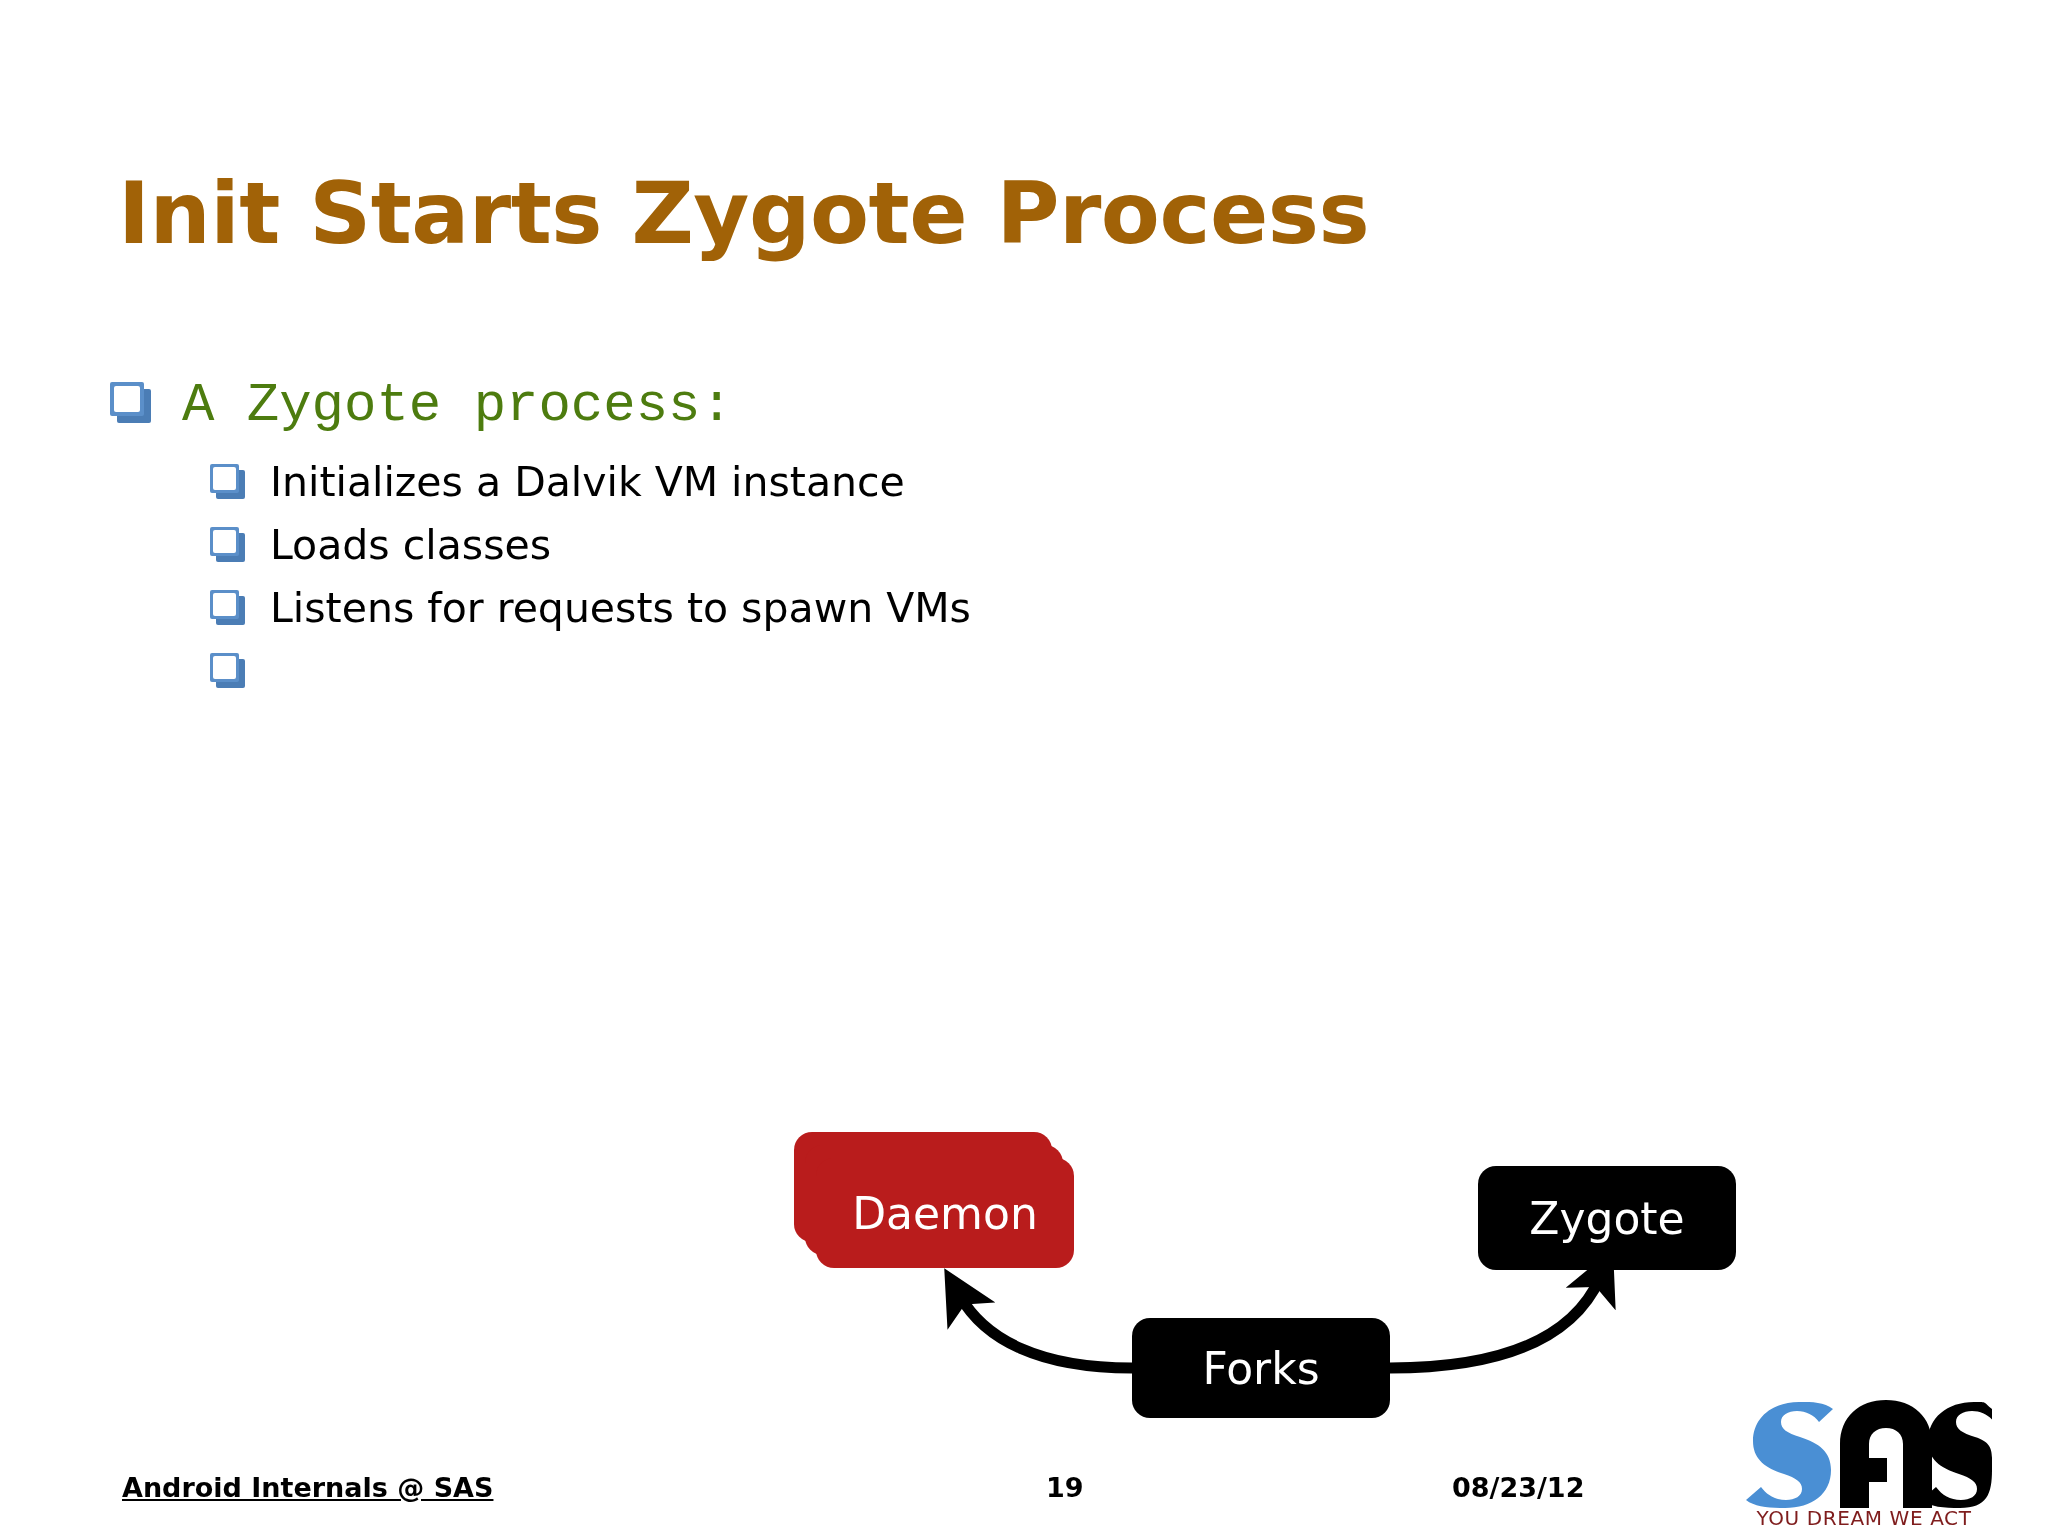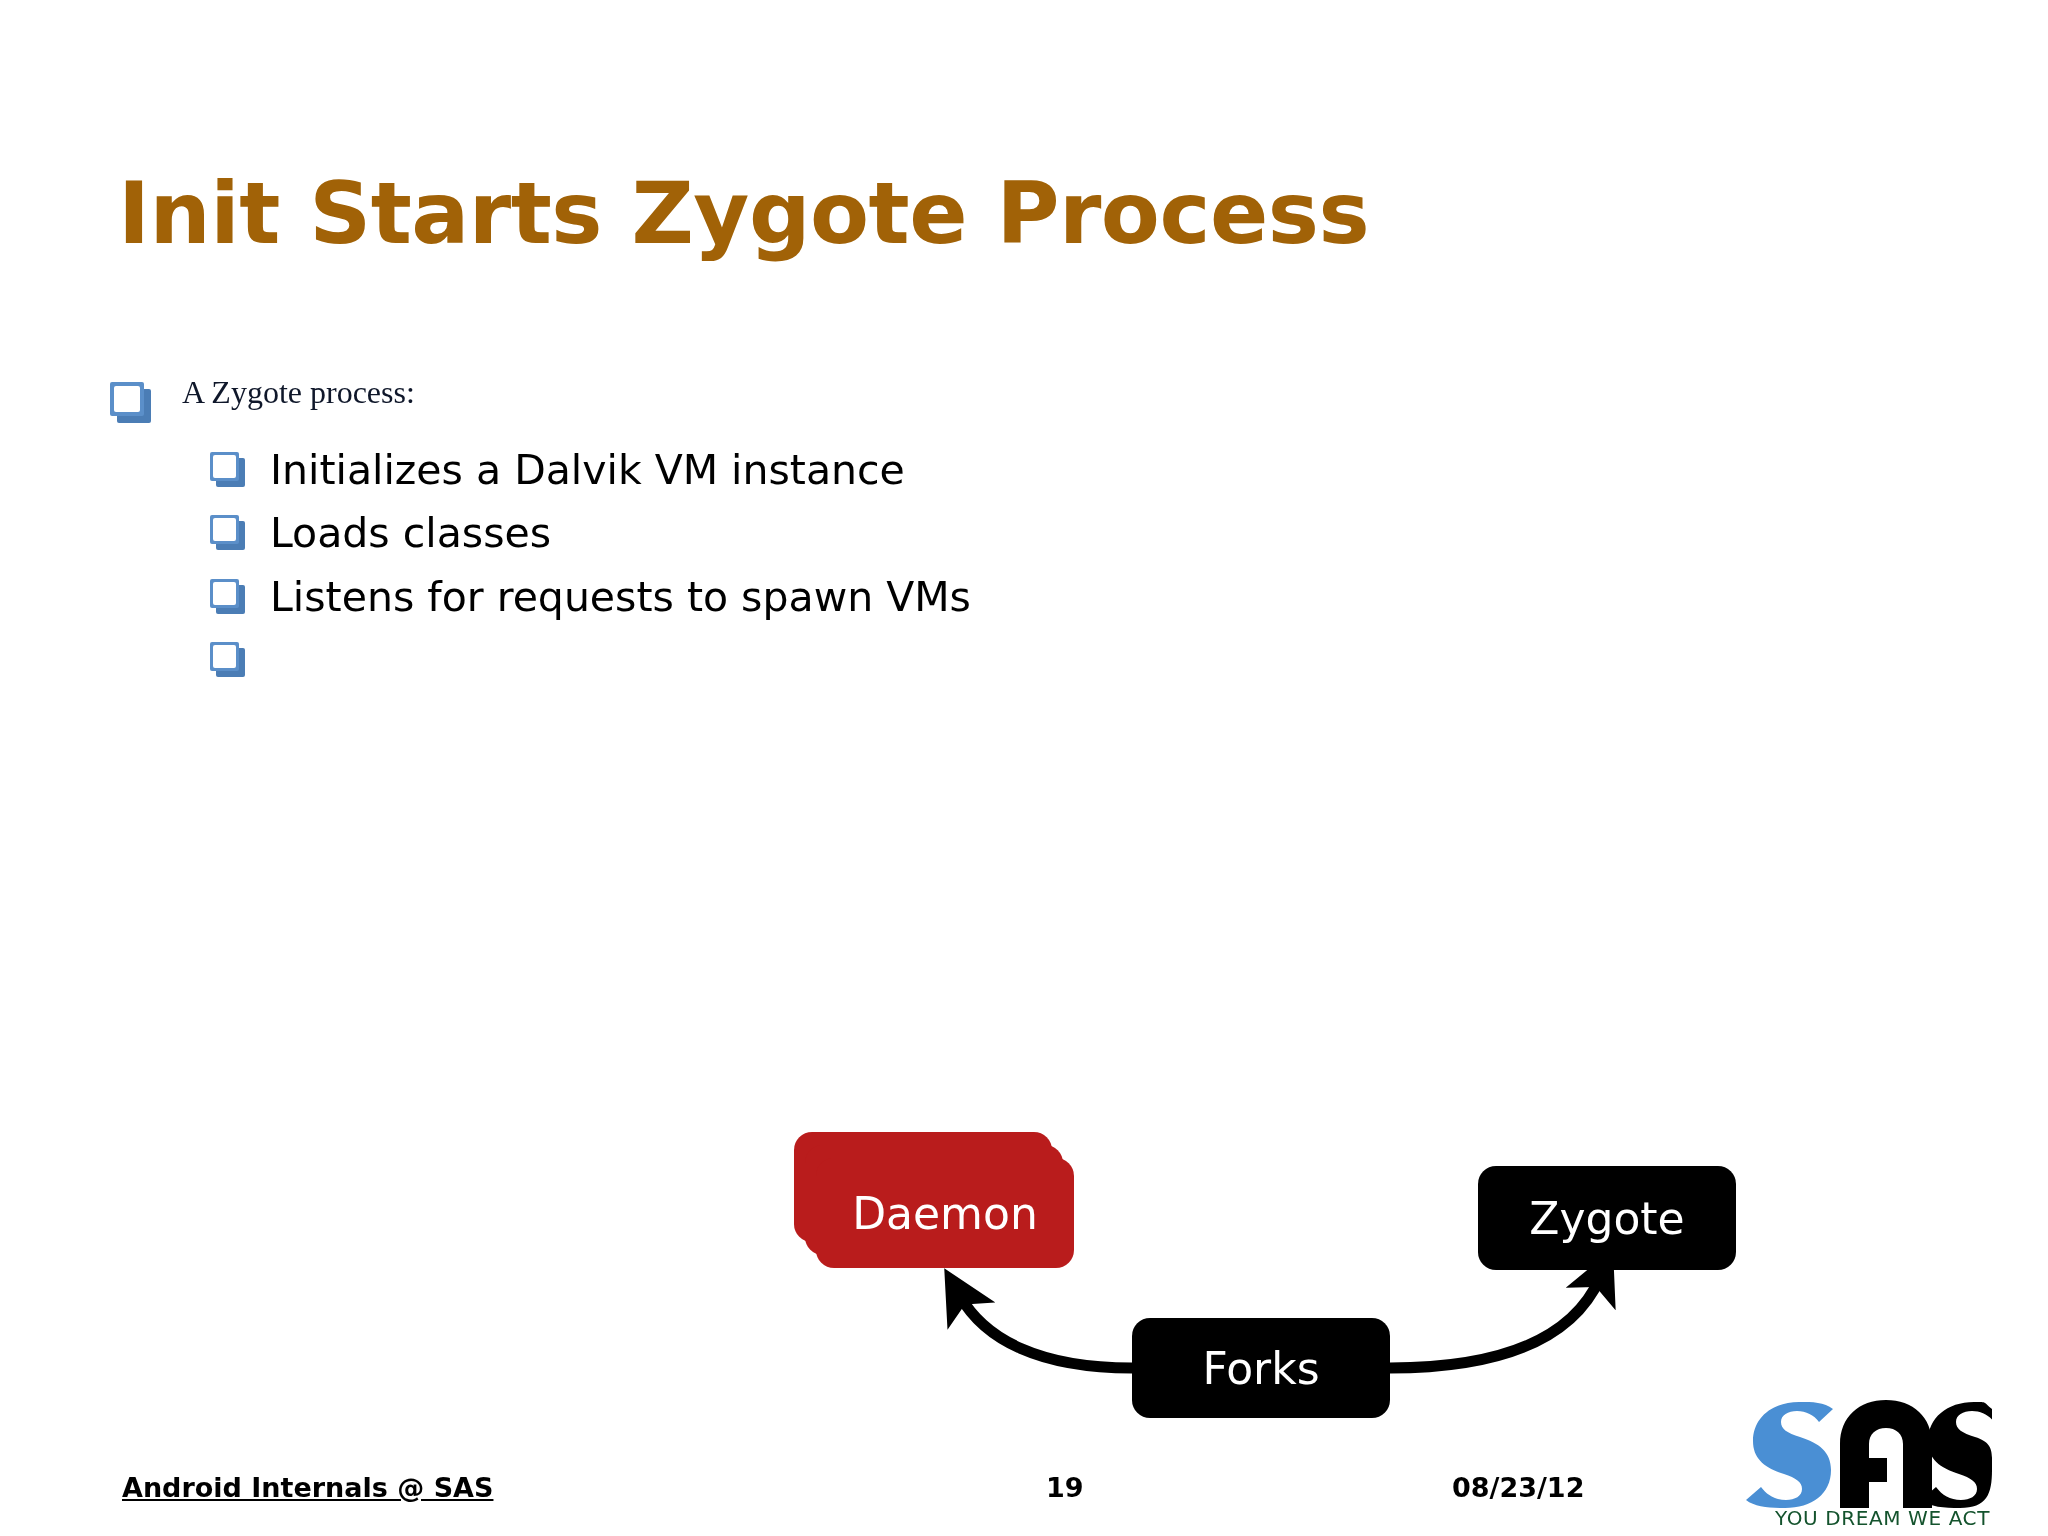--- a/index.html
+++ b/index.html
@@ -81,24 +81,24 @@
   .lvl1-bullet .rim  { left: 0px;  top: 0px;  width: 34px; height: 34px; }
   .lvl1-bullet .front{ left: 4px;  top: 4px;  width: 26px; height: 26px; }
 
   
   .lvl2-bullet { width: 42px; height: 40px; margin-top: 8px; margin-right: 18px; }
   .lvl2-bullet .back { left: 6px; top: 6px; width: 29px; height: 29px; }
   .lvl2-bullet .rim  { left: 0px; top: 0px; width: 29px; height: 29px; }
   .lvl2-bullet .front{ left: 3px; top: 3px; width: 23px; height: 23px; }
 
   .bullet-text-l1 {
-    font-family: Liberation Serif, serif;
-    font-size: 32px;
+    font-family: Liberation Mono, monospace;
+    font-size: 54px;
     line-height: 1.25;
-    color: #0f172a;
+    color: #4d7c0f;
   }
   .bullet-text-l2 {
     font-family: "DejaVu Sans", sans-serif;
     font-size: 41px;
     line-height: 1.3;
     color: #000000;
   }
 
   
   .diagram {
@@ -177,25 +177,25 @@
     left: 1736px;
     top: 1396px;
     width: 256px;
     height: 136px;
   }
   .sas-logo .tagline {
     position: absolute;
     left: 2px;
     top: 110px;
     width: 252px;
-    text-align: right;
+    text-align: center;
     font-family: "DejaVu Sans", sans-serif;
     font-size: 20px;
     letter-spacing: 0.6px;
-    color: #14532d;
+    color: #7f1d1d;
     white-space: nowrap;
   }
 </style>
 </head>
 <body>
 
 <div class="slide">
 
   <div class="slide-title">Init Starts Zygote Process</div>
 

